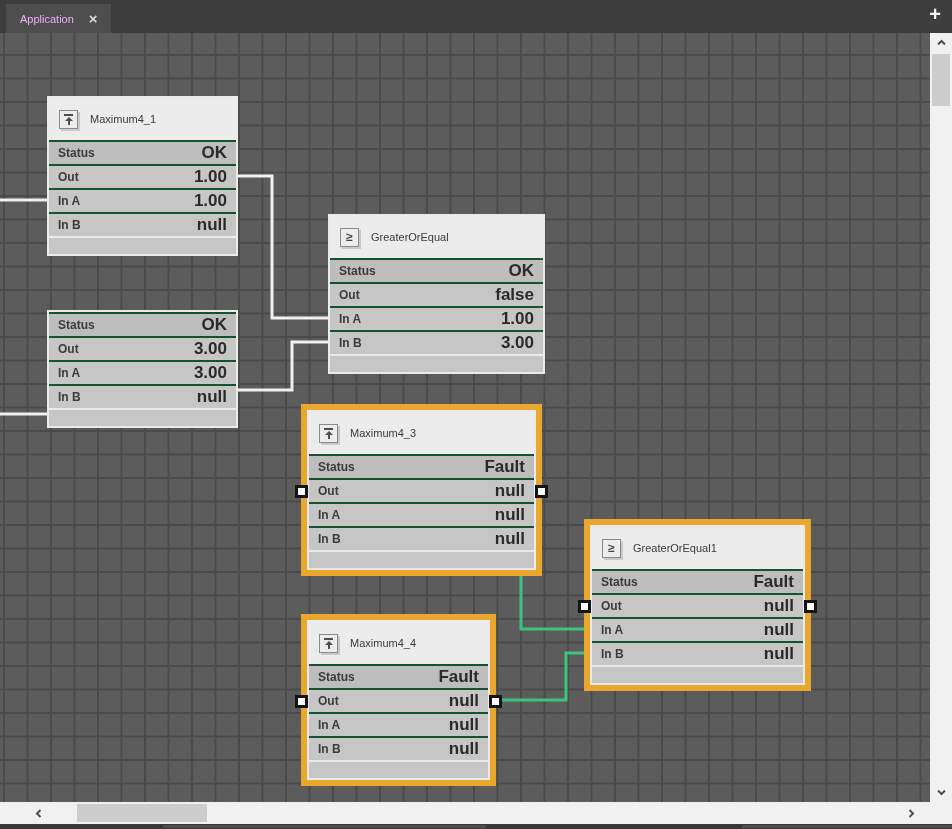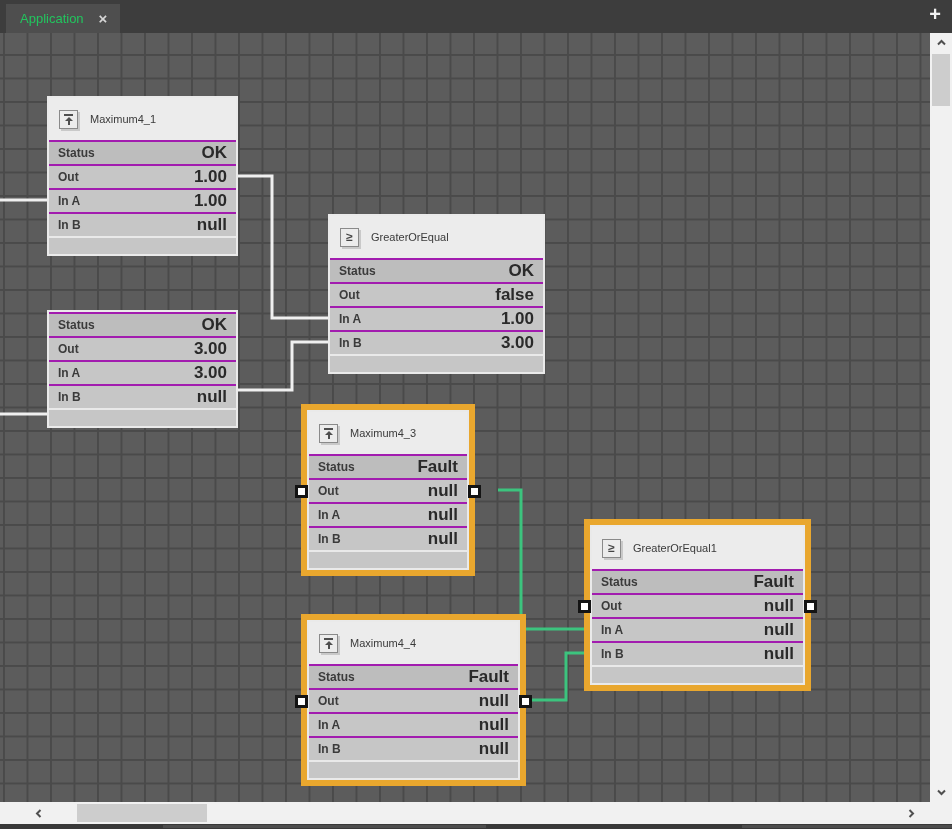--- a/index.html
+++ b/index.html
@@ -8,21 +8,21 @@
     background:#3d3d3d; font-family:"Liberation Sans", sans-serif;
     -webkit-font-smoothing:antialiased;
   }
 
   
   .tab-bar { position:absolute; left:0; top:0; width:952px; height:33px; background:#3d3d3d; }
   .tab {
     position:absolute; left:6px; bottom:0; height:29px; background:#4e4e4e;
     display:flex; align-items:center; padding:0 13px 0 14px; gap:15px; cursor:default;
   }
-  .tab-label { color:#22c55e; font-size:13px; }
+  .tab-label { color:#f0abfc; font-size:11px; }
   .tab-close { color:#d6d6d6; font-size:15px; font-weight:bold; line-height:1; cursor:pointer; }
   .add-button {
     position:absolute; right:7px; top:2px; width:20px; height:24px;
     color:#f2f2f2; font-size:20px; font-weight:bold; text-align:center; line-height:24px; cursor:pointer;
   }
 
   
   #canvas {
     position:absolute; left:0; top:33px; width:930px; height:769px; overflow:hidden;
     background-color:#5c5c5c;
@@ -46,21 +46,21 @@
     width:17px; height:17px; border:1px solid #8a8a8a; background:#ececec;
     box-shadow:2px 2px 0 #c9c9c9; flex:0 0 auto;
     display:flex; flex-direction:column; align-items:center; justify-content:center;
   }
   .max-bar { width:9px; height:2px; background:#4e4e4e; margin-bottom:1px; }
   .max-head { width:0; height:0; border-left:4px solid transparent; border-right:4px solid transparent; border-bottom:4px solid #4e4e4e; }
   .max-stem { width:2px; height:4px; background:#4e4e4e; }
   .ge-glyph { font-size:12px; font-weight:bold; color:#444; line-height:1; }
 
   .node-row {
-    height:24px; box-sizing:border-box; border-top:2px solid #a21caf; background:#c6c6c6;
+    height:24px; box-sizing:border-box; border-top:2px solid #14532d; background:#c6c6c6;
     display:flex; justify-content:space-between; align-items:center; padding:0 9px;
   }
   .node-row.status-row { background:#bdbdbd; }
   .row-label { font-size:12px; font-weight:bold; color:#3b3b3b; }
   .row-value { font-size:17px; font-weight:bold; color:#2a2a2a; }
   .node-footer { height:16px; border-top:2px solid #e9e9e9; background:#c6c6c6; }
 
   .port-handle {
     position:absolute; width:7px; height:7px; background:#ffffff; border:3px solid #141414; z-index:3;
   }
@@ -172,21 +172,21 @@
         <span class="row-label">In A</span>
         <span class="row-value">1.00</span>
       </div>
       <div class="node-row">
         <span class="row-label">In B</span>
         <span class="row-value">3.00</span>
       </div>
       <div class="node-footer"></div>
     </div>
 
-    <div class="node selected" style="left:307px; top:377px; width:162px;">
+    <div class="node selected" style="left:307px; top:377px; width:229px;">
       <span class="port-handle left"></span>
       <span class="port-handle right"></span>
       <div class="node-header">
         <span class="icon-box">
           <i class="max-bar"></i>
             <i class="max-head"></i>
             <i class="max-stem"></i>
         </span>
         <span class="node-title">Maximum4_3</span>
       </div>
@@ -202,21 +202,21 @@
         <span class="row-label">In A</span>
         <span class="row-value">null</span>
       </div>
       <div class="node-row">
         <span class="row-label">In B</span>
         <span class="row-value">null</span>
       </div>
       <div class="node-footer"></div>
     </div>
 
-    <div class="node selected" style="left:307px; top:587px; width:213px;">
+    <div class="node selected" style="left:307px; top:587px; width:183px;">
       <span class="port-handle left"></span>
       <span class="port-handle right"></span>
       <div class="node-header">
         <span class="icon-box">
           <i class="max-bar"></i>
             <i class="max-head"></i>
             <i class="max-stem"></i>
         </span>
         <span class="node-title">Maximum4_4</span>
       </div>

